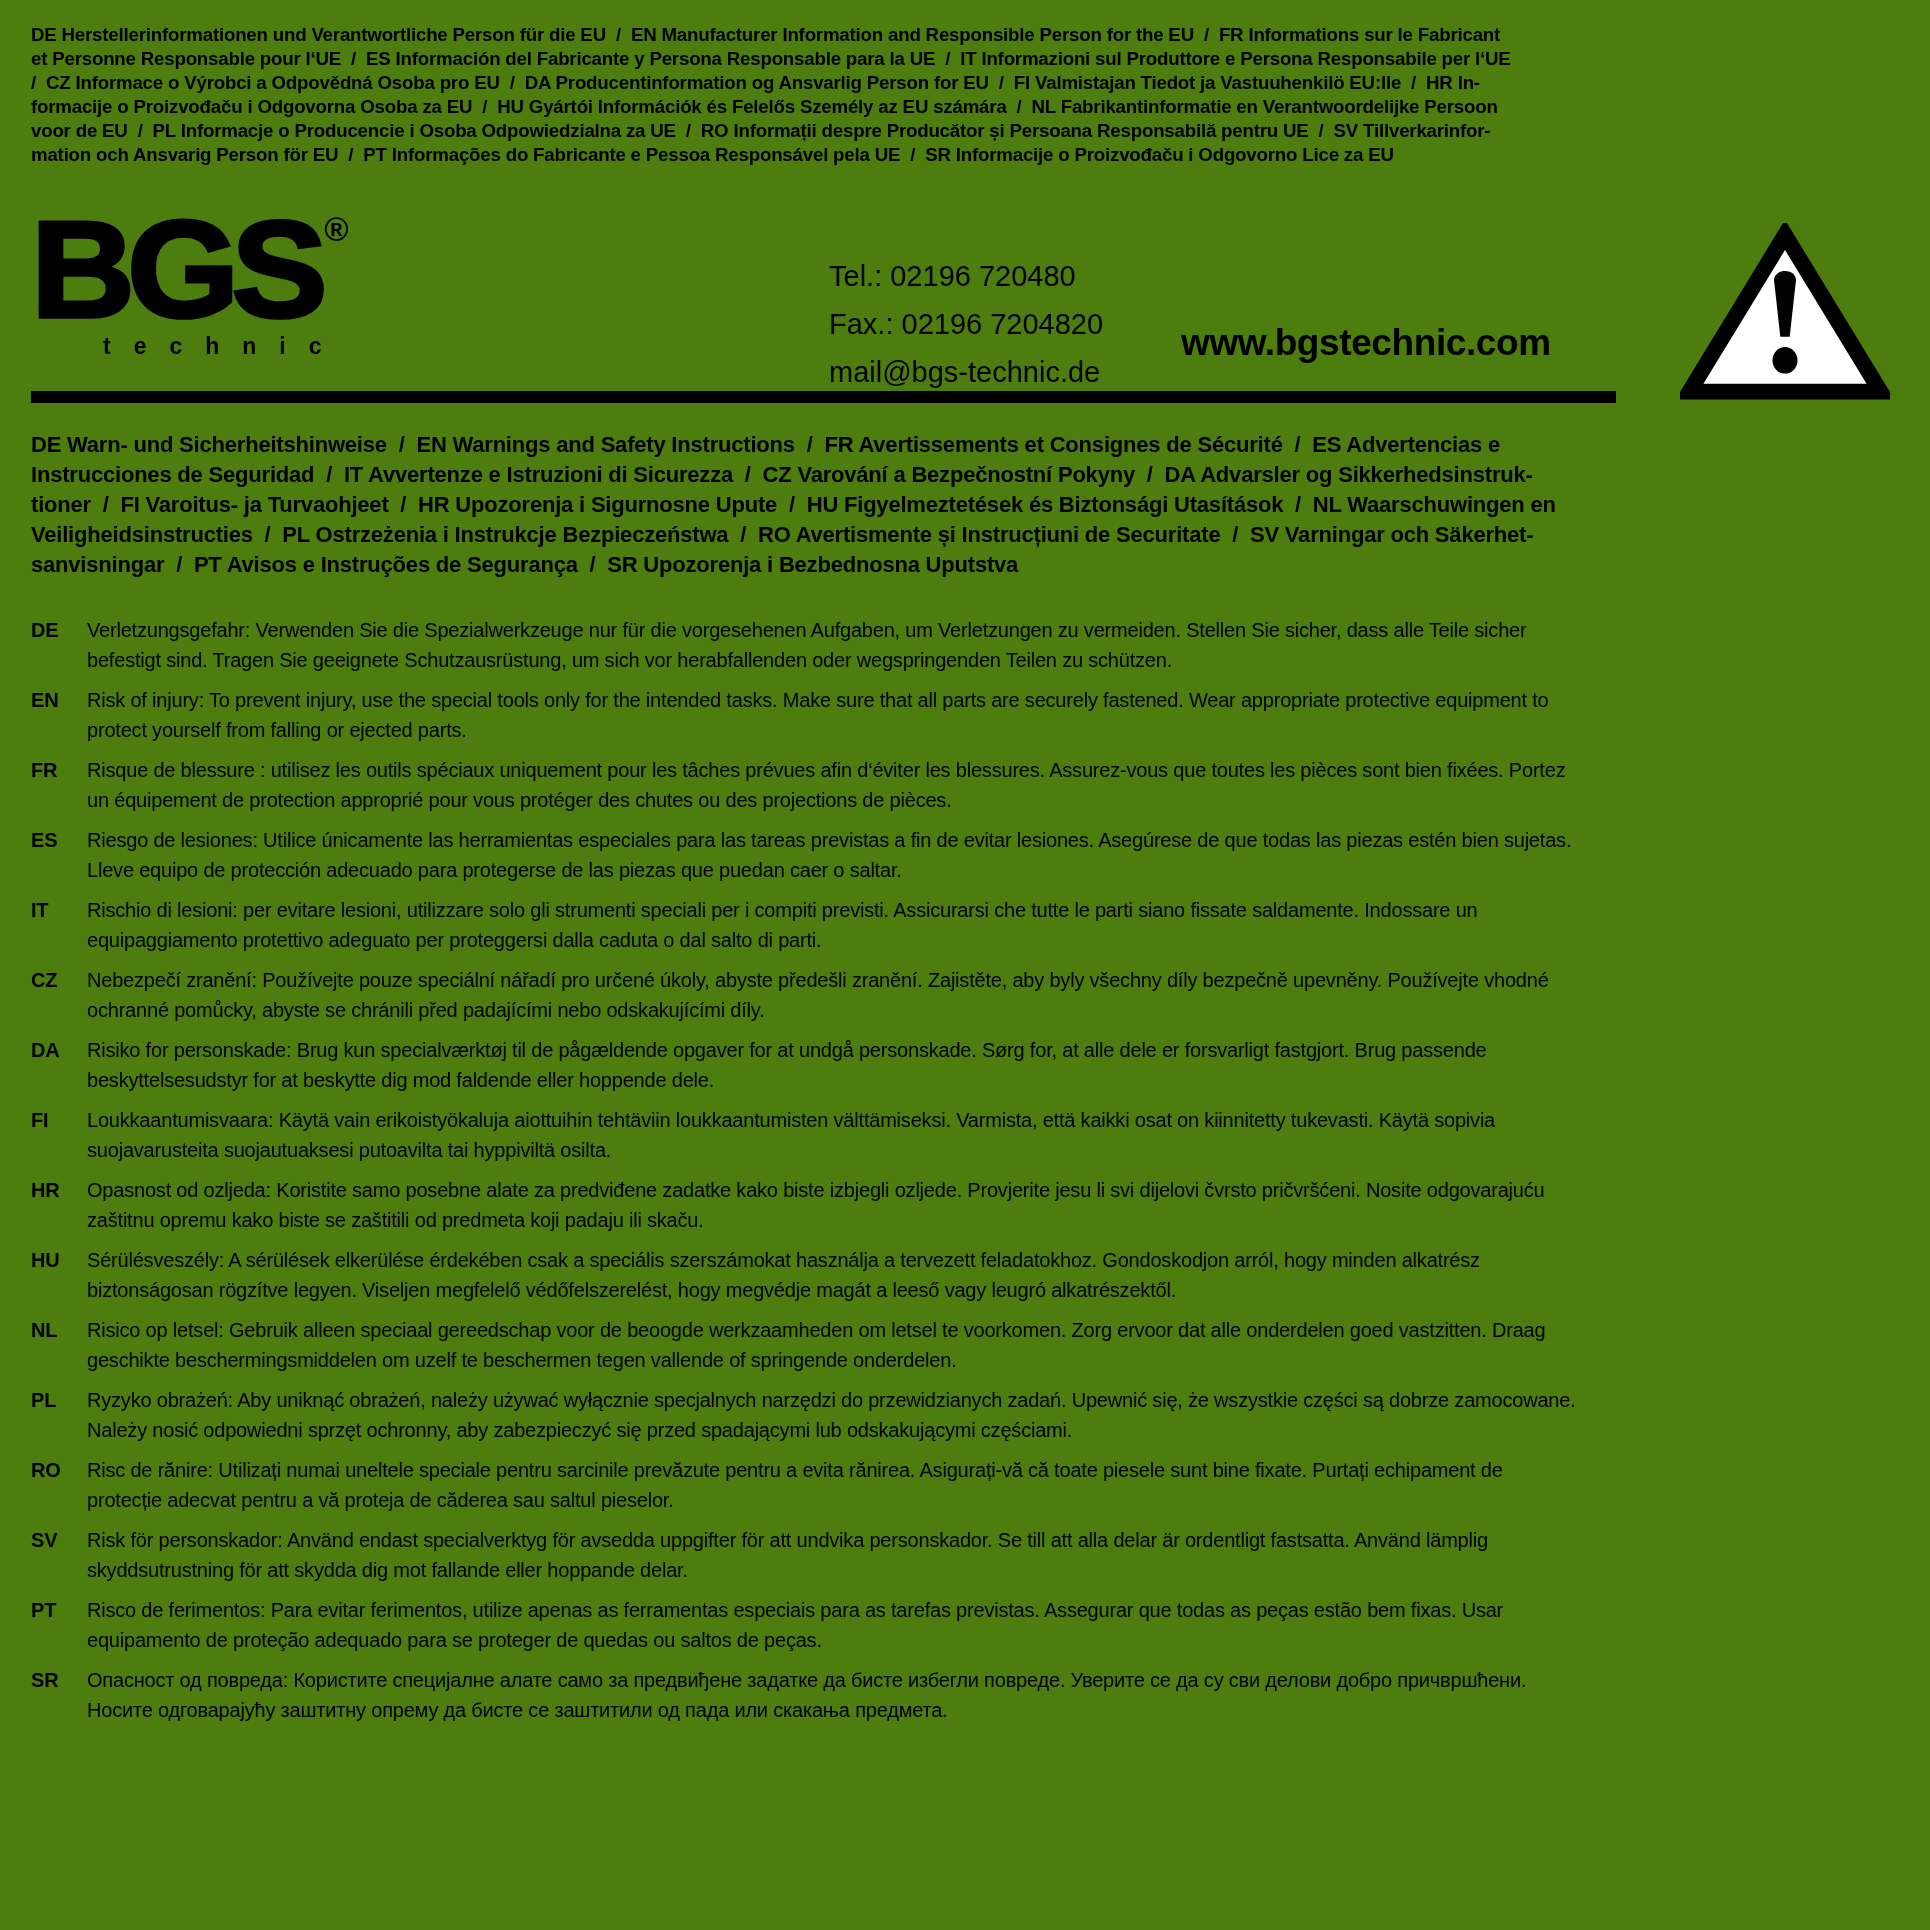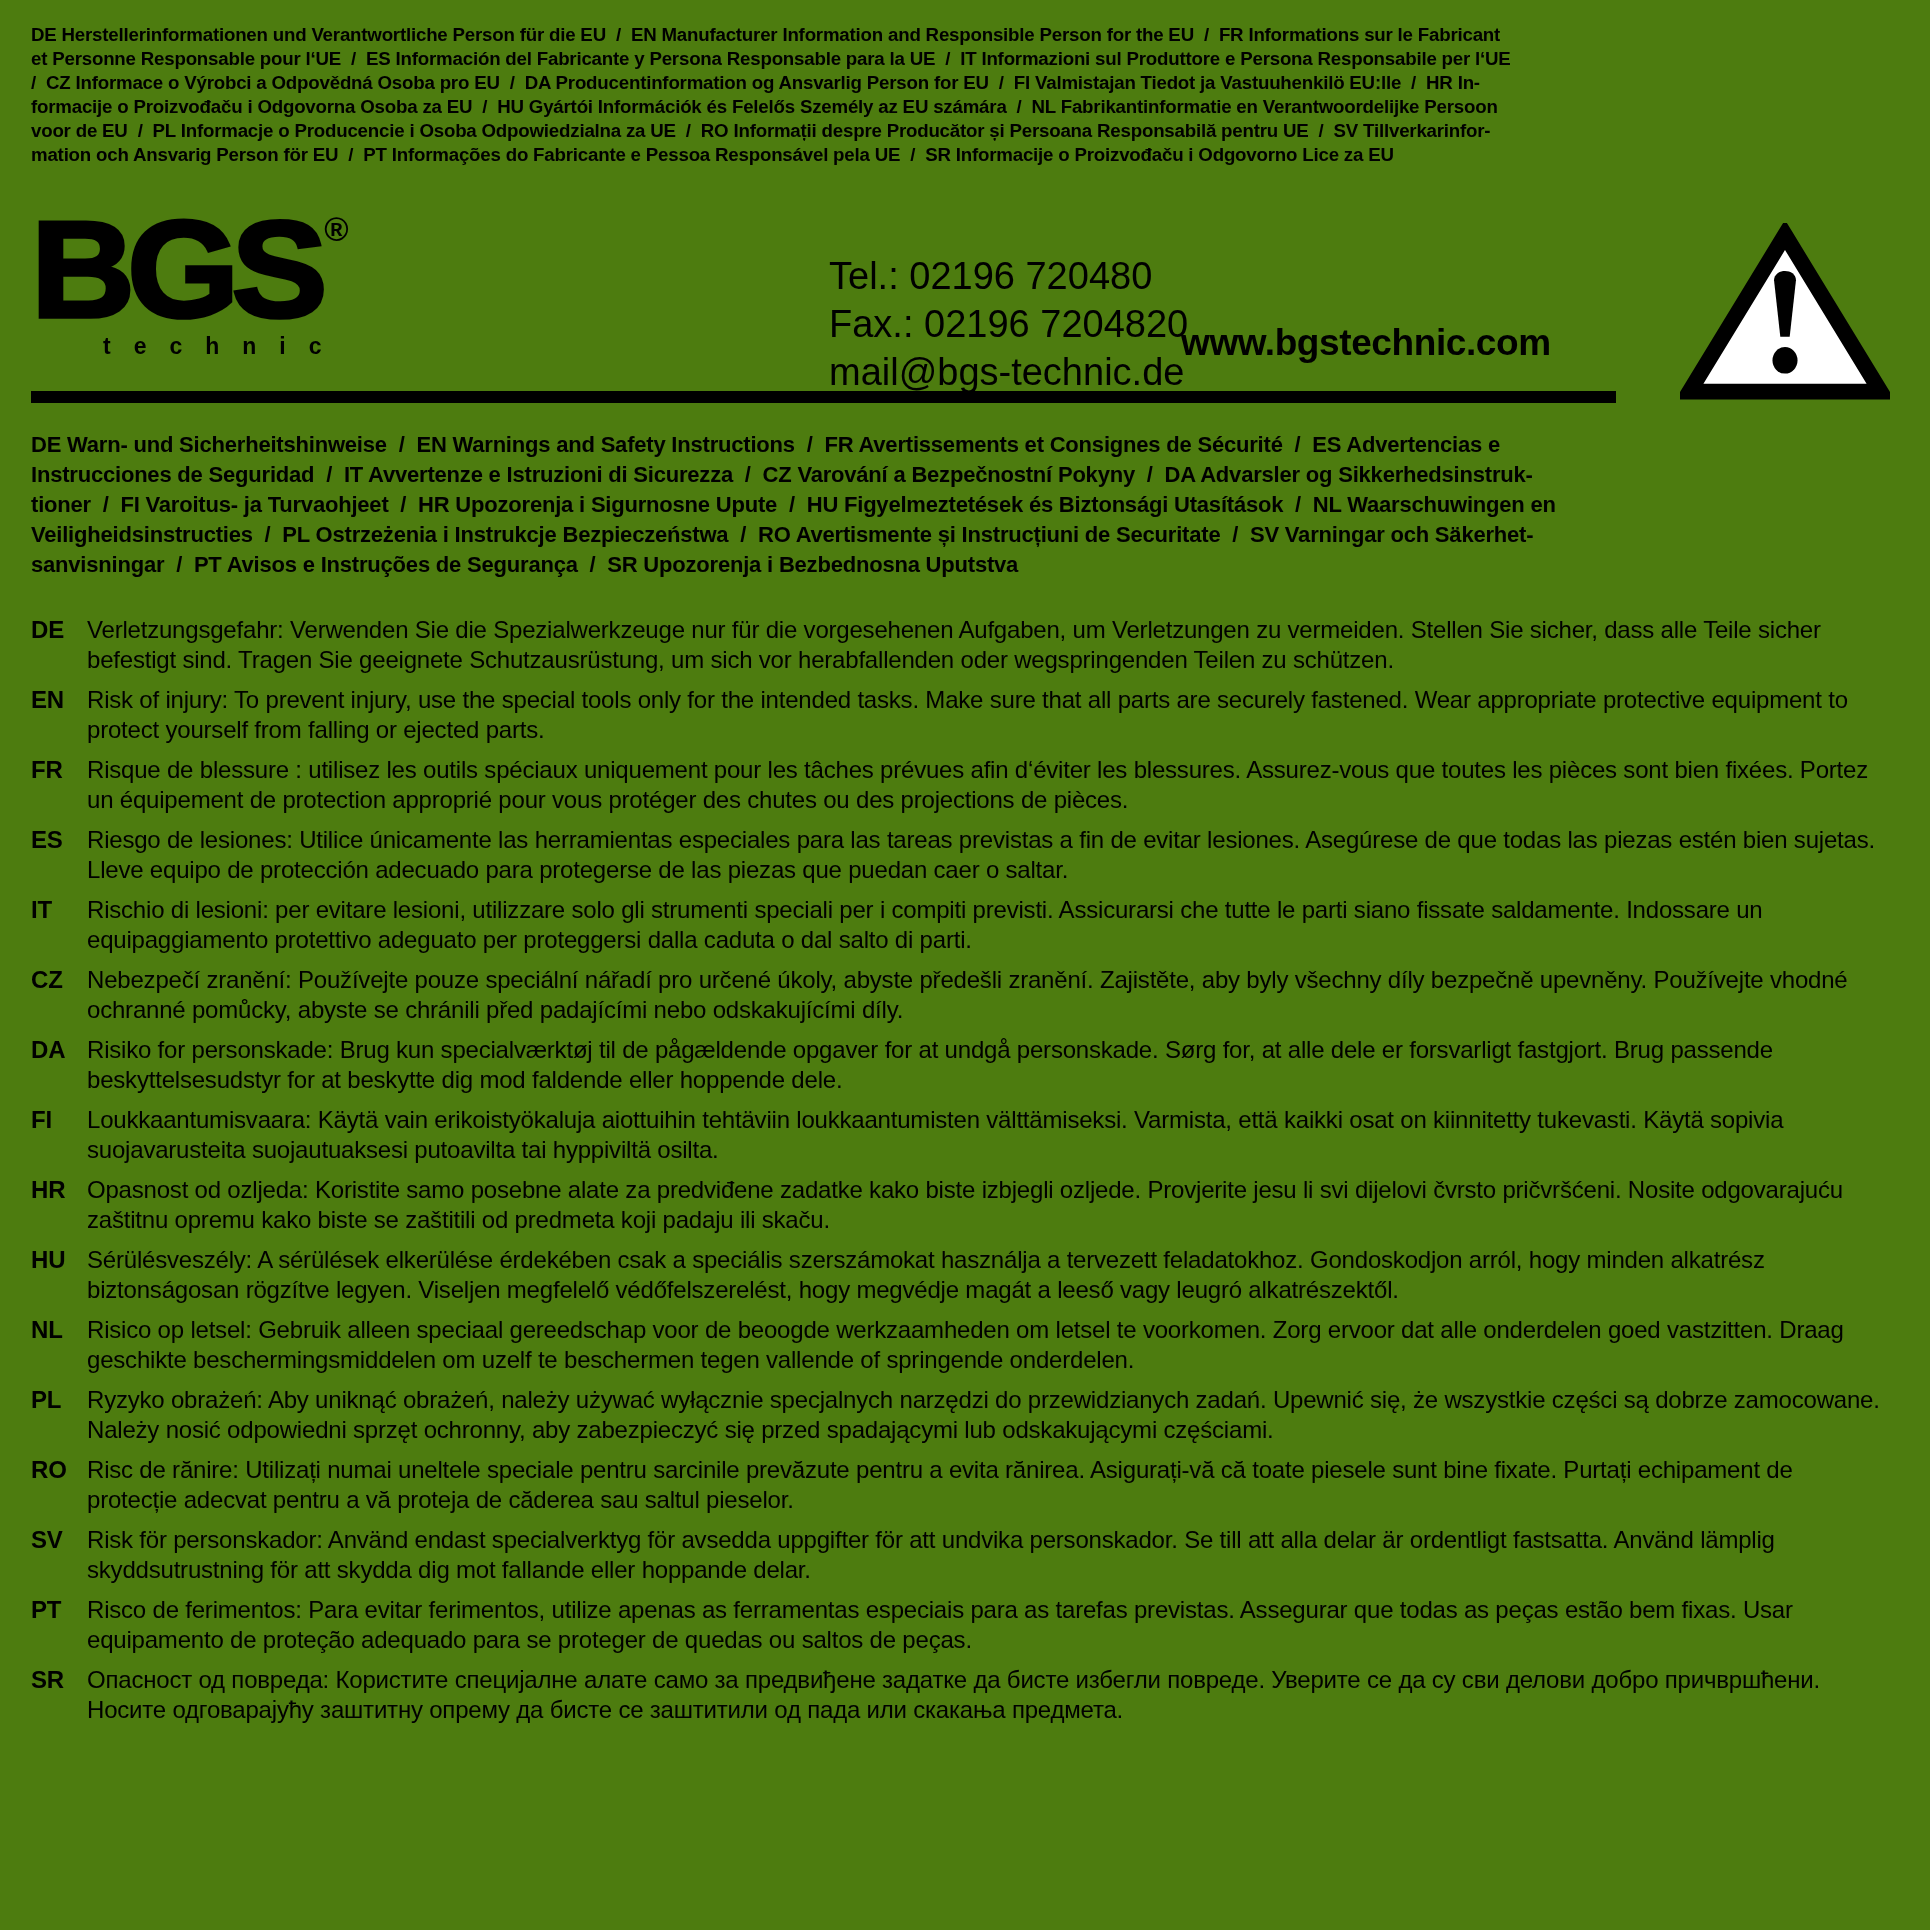--- a/index.html
+++ b/index.html
@@ -73,21 +73,21 @@
     position: absolute;
     left: 401px;
     top: 30px;
     font-size: 29px;
     line-height: 48px;
   }
   .contact-col {
     position: absolute;
     left: 798px;
     top: 30px;
-    font-size: 38px;
+    font-size: 29px;
     line-height: 48px;
   }
   .website {
     position: absolute;
     left: 1150px;
     top: 100px;
     font-size: 37px;
     font-weight: bold;
     letter-spacing: -0.4px;
   }
@@ -122,21 +122,21 @@
   .warnings-list {
     position: absolute;
     left: 31px;
     top: 615px;
     width: 1868px;
   }
   .entry {
     display: flex;
     align-items: flex-start;
     margin-bottom: 10px;
-    font-size: 24px;
+    font-size: 20px;
     line-height: 30px;
     letter-spacing: -0.2px;
   }
   .entry .code {
     flex: 0 0 56px;
     font-weight: bold;
   }
   .entry .text {
     flex: 1 1 auto;
     white-space: pre-wrap;

